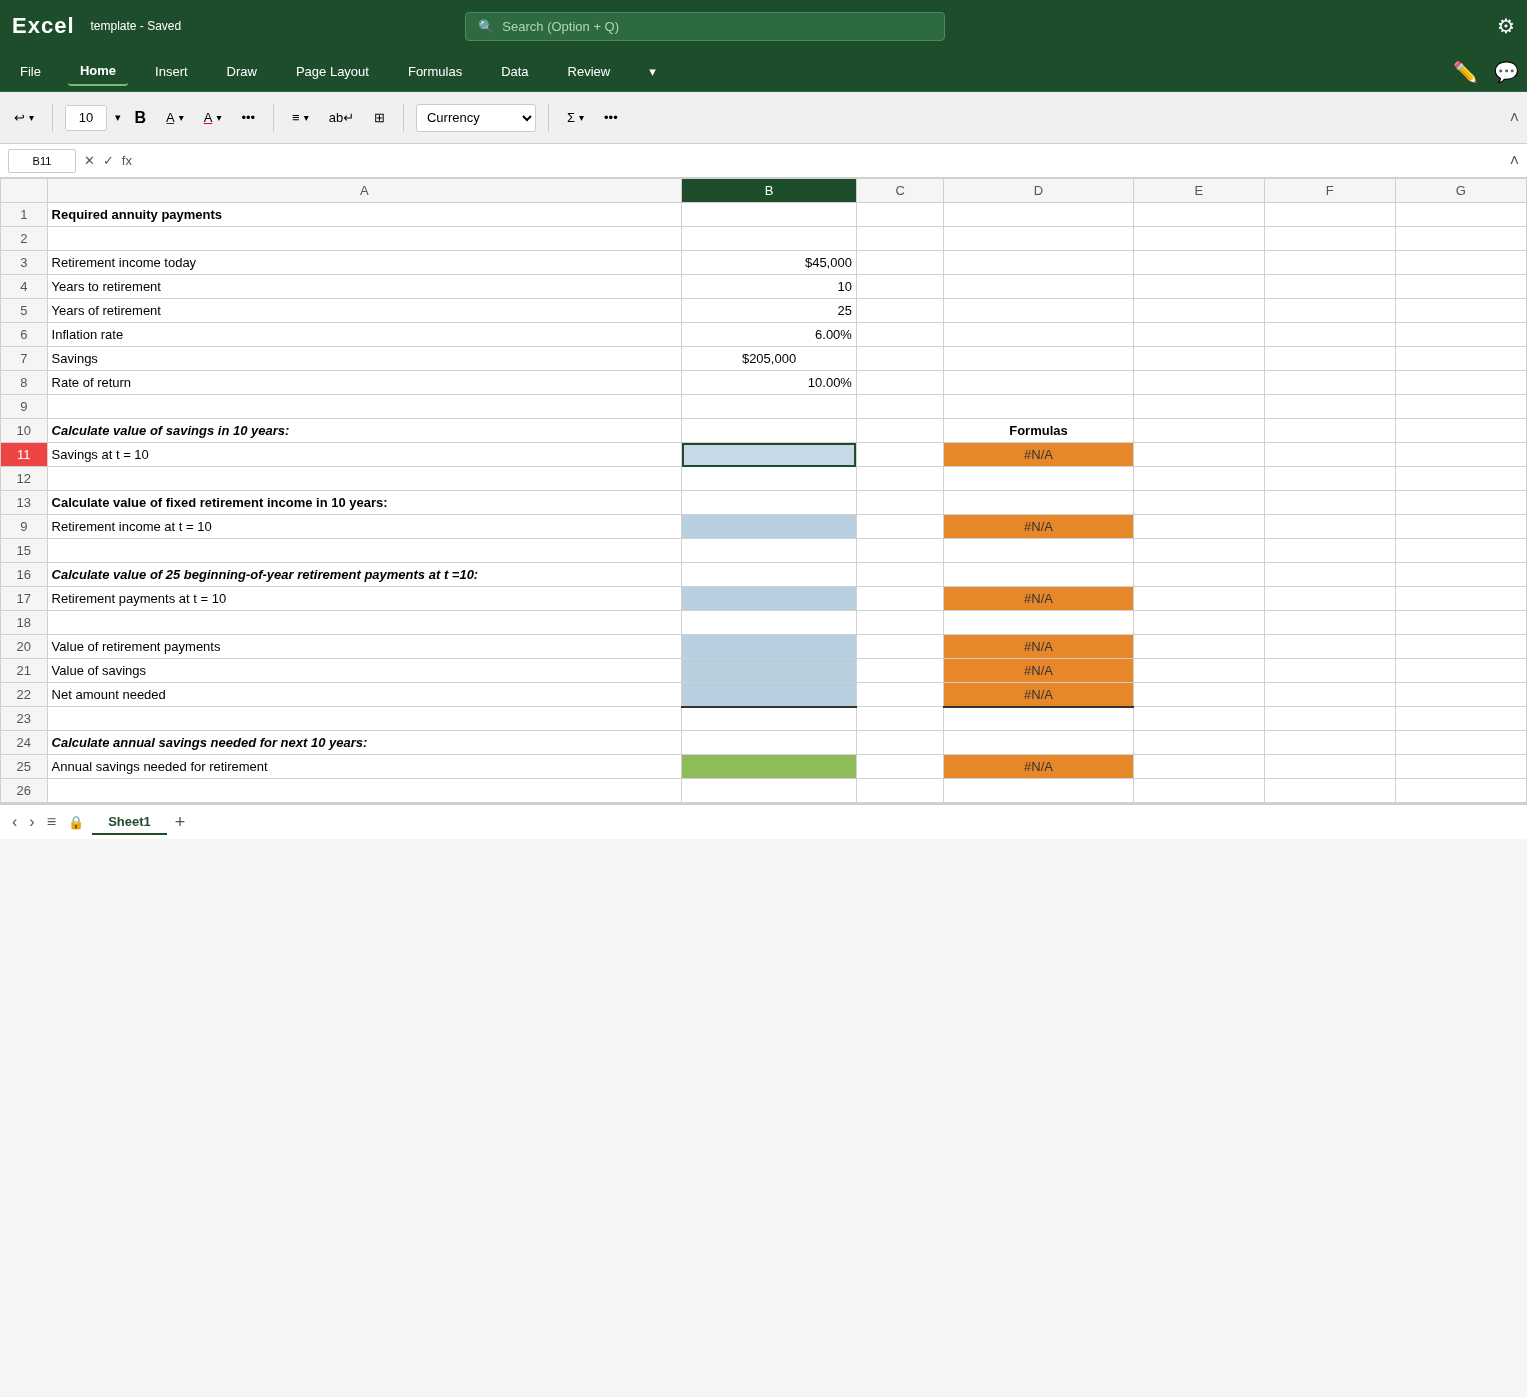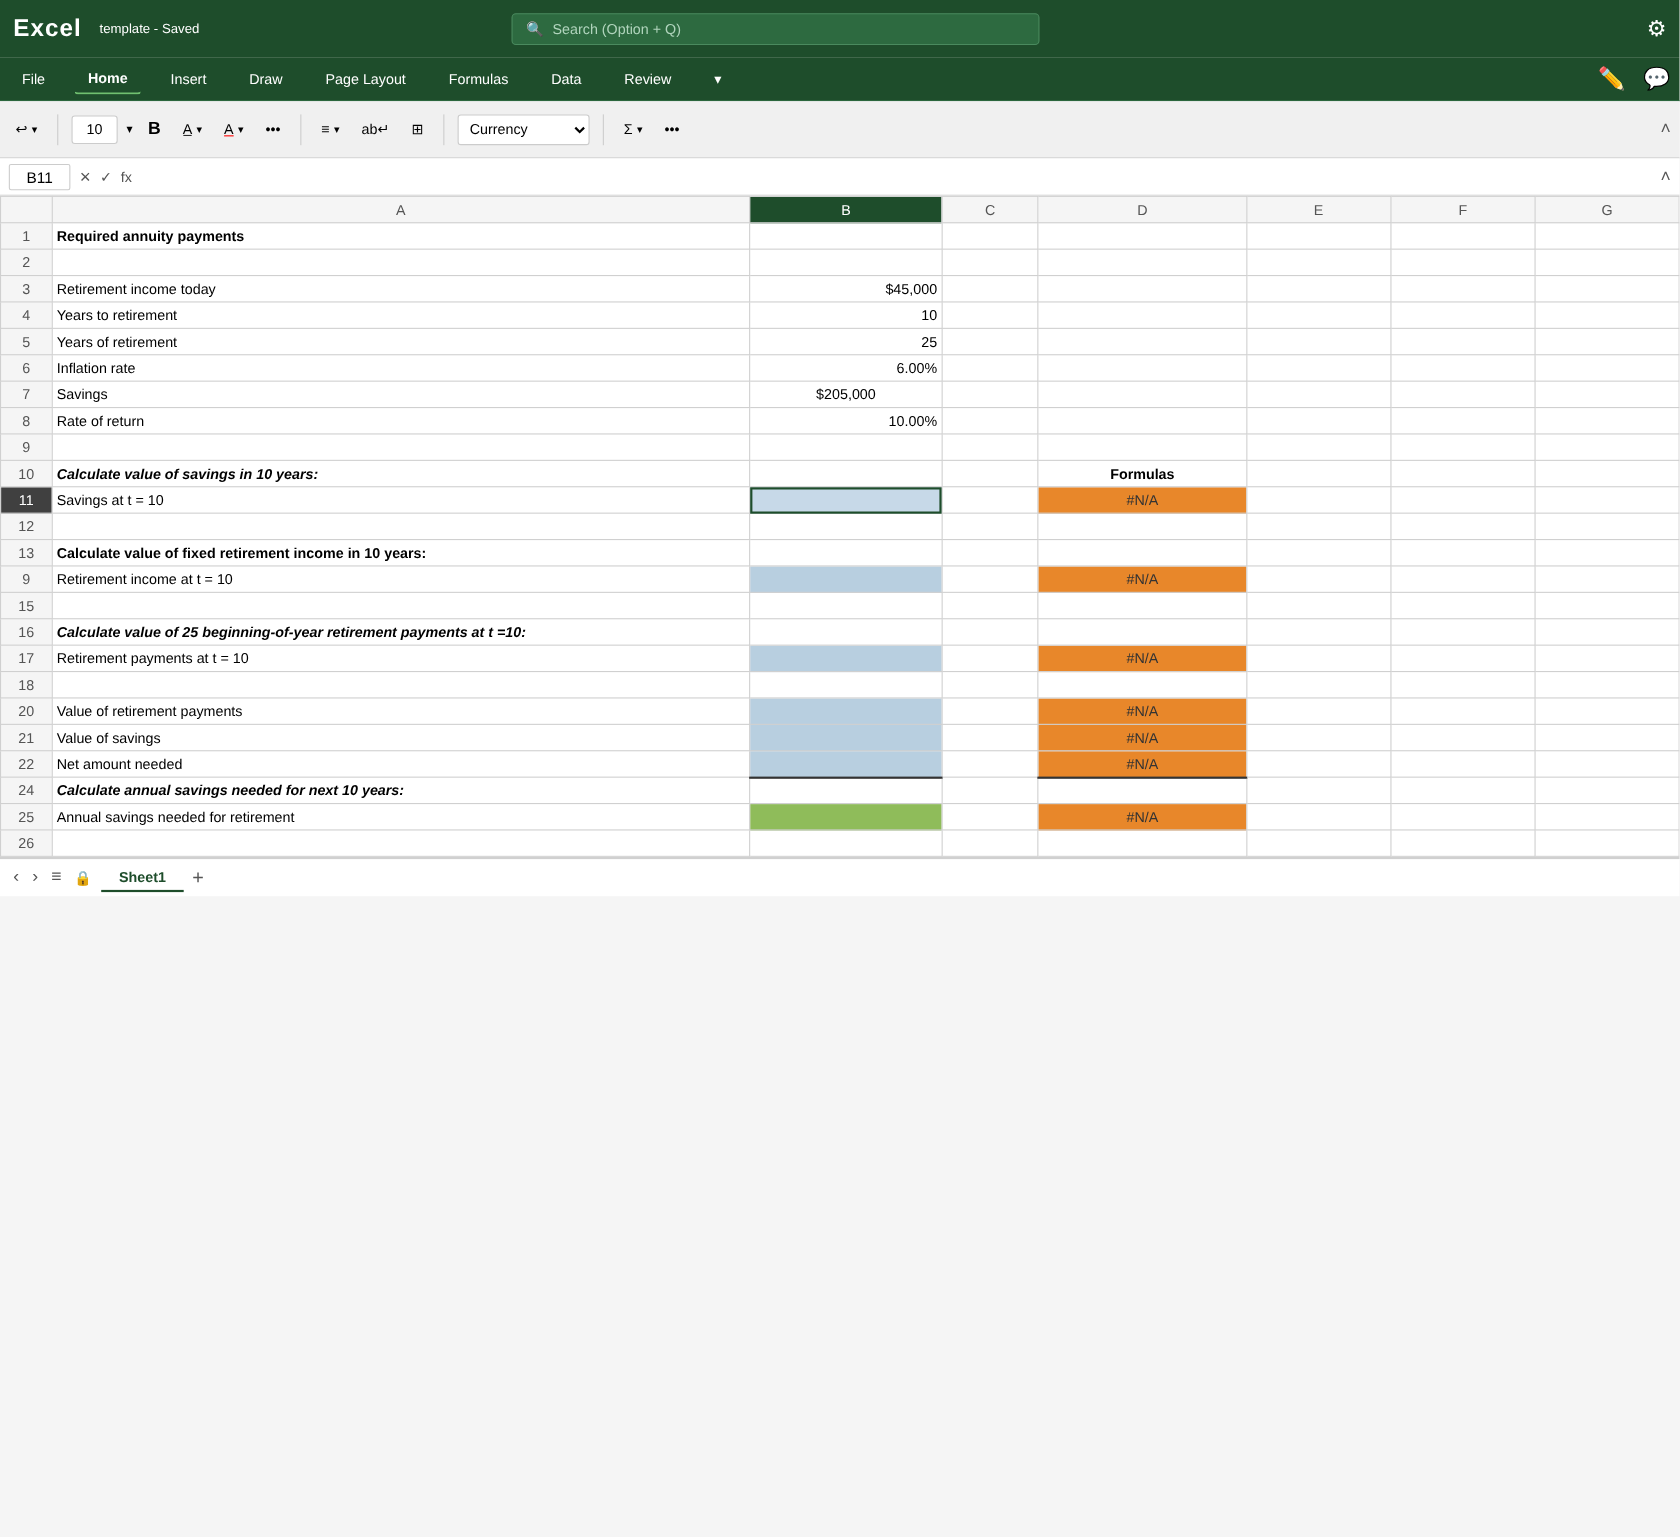--- a/index.html
+++ b/index.html
@@ -112,26 +112,26 @@
     #formulabar {
       background: white;
       border-bottom: 1px solid #d0d0d0;
       display: flex;
       align-items: center;
       padding: 0 8px;
       height: 34px;
       gap: 8px;
     }
     #cell-ref {
-      width: 56px;
+      width: 68px;
       height: 24px;
       border: 1px solid #ccc;
       border-radius: 2px;
       text-align: center;
-      font-size: 14px;
+      font-size: 11px;
     }
     #formula-dividers { display: flex; gap: 8px; color: #555; font-size: 13px; }
     #formula-input { flex: 1; border: none; outline: none; font-size: 13px; padding: 0 8px; }
     #formula-expand { margin-left: auto; font-size: 16px; color: #555; }
 
     
     #spreadsheet-container {
       background: white;
       overflow: auto;
       flex: 1;
@@ -162,21 +162,21 @@
       text-align: center;
       font-weight: normal;
     }
     
     #spreadsheet .col-header.active {
       background: #1e4d2b;
       color: white;
     }
     
     #spreadsheet .row-header.active {
-      background: #404040;
+      background: #ef4444;
       color: white;
     }
     
     .cell-active {
       background: #c7d9e8 !important;
       outline: 2px solid #1e4d2b;
       outline-offset: -2px;
     }
     .cell-blue { background: #b8cfe0; }
     .cell-orange { background: #e8872a; color: #333; text-align: center; }
@@ -538,20 +538,30 @@
           <th class="row-header">22</th>
           <td>   Net amount needed</td>
           <td class="cell-blue cell-black-border"></td>
           <td></td>
           <td class="cell-orange cell-black-border" style="text-align: center;">#N/A</td>
           <td></td>
           <td></td>
           <td></td>
         </tr>
         <tr>
+          <th class="row-header">23</th>
+          <td></td>
+          <td></td>
+          <td></td>
+          <td></td>
+          <td></td>
+          <td></td>
+          <td></td>
+        </tr>
+        <tr>
           <th class="row-header">24</th>
           <td style="font-weight: bold; font-style: italic;">Calculate annual savings needed for next 10 years:</td>
           <td></td>
           <td></td>
           <td></td>
           <td></td>
           <td></td>
           <td></td>
         </tr>
         <tr>

